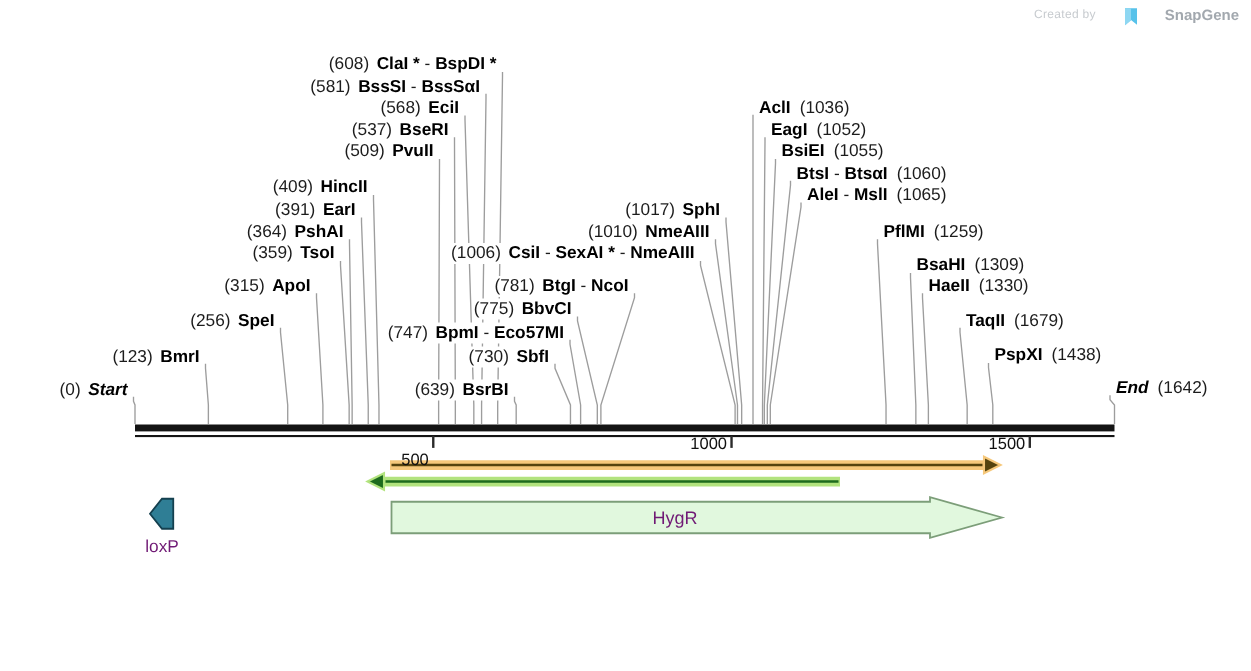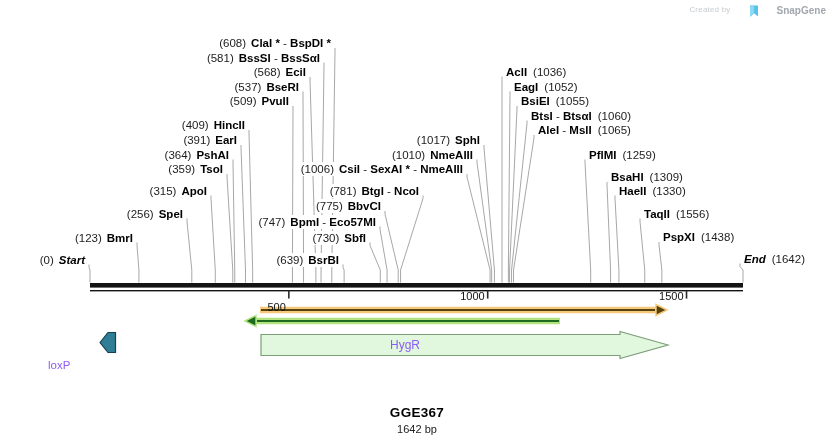--- a/index.html
+++ b/index.html
@@ -5,21 +5,21 @@
   html,body{margin:0;padding:0;background:#fff;}
   .canvas{position:relative;width:834px;height:447px;background:#ffffff;
           font-family:"Liberation Sans",sans-serif;overflow:hidden;}
   #map-svg{position:absolute;left:0;top:0;}
   .site-label{position:absolute;white-space:nowrap;font-size:11.5px;line-height:14px;
               background:#fff;padding:0 1px;color:#1c1c1c;}
   .site-label .nm{font-weight:700;color:#000;}
   .site-label .ps{font-weight:400;}
   .site-label.italic .nm{font-style:italic;}
   .ruler-num{position:absolute;font-size:11px;line-height:11px;color:#111;text-align:right;width:44px;}
-  .feat-label{position:absolute;font-size:12px;line-height:13px;color:#8b5cf6;text-align:left;}
+  .feat-label{position:absolute;font-size:12px;line-height:13px;color:#701a75;text-align:center;}
   .watermark{position:absolute;top:5px;right:8px;display:flex;align-items:flex-start;gap:18px;}
   .watermark .created{font-size:8px;color:#c7cbcf;letter-spacing:.2px;}
   .watermark .brand{font-size:10px;font-weight:600;color:#a2a8ae;}
   .footer{position:absolute;left:0;right:0;text-align:center;}
   .footer .title{font-size:13.5px;font-weight:700;color:#000;letter-spacing:.3px;}
   .footer .subtitle{font-size:11px;color:#222;margin-top:3px;}
 </style>
 </head>
 <body>
 
@@ -111,24 +111,20 @@
       <div class="site-label" style="top: 133px; left: 481px; transform: translateX(-100%);"><span class="ps" style="margin-right: 5px;">(1017)</span><span class="nm">SphI</span></div>
       <div class="site-label" style="top: 147.5px; left: 474px; transform: translateX(-100%);"><span class="ps" style="margin-right: 5px;">(1010)</span><span class="nm">NmeAIII</span></div>
       <div class="site-label" style="top: 64.5px; left: 505px;"><span class="nm">AclI</span><span class="ps" style="margin-left: 6px;">(1036)</span></div>
       <div class="site-label" style="top: 79.5px; left: 513px;"><span class="nm">EagI</span><span class="ps" style="margin-left: 6px;">(1052)</span></div>
       <div class="site-label" style="top: 94px; left: 520px;"><span class="nm">BsiEI</span><span class="ps" style="margin-left: 6px;">(1055)</span></div>
       <div class="site-label" style="top: 108.5px; left: 530px;"><span class="nm">BtsI</span><span class="ps"> - </span><span class="nm">BtsαI</span><span class="ps" style="margin-left: 6px;">(1060)</span></div>
       <div class="site-label" style="top: 123px; left: 537px;"><span class="nm">AleI</span><span class="ps"> - </span><span class="nm">MslI</span><span class="ps" style="margin-left: 6px;">(1065)</span></div>
       <div class="site-label" style="top: 147.5px; left: 588px;"><span class="nm">PflMI</span><span class="ps" style="margin-left: 6px;">(1259)</span></div>
       <div class="site-label" style="top: 170px; left: 610px;"><span class="nm">BsaHI</span><span class="ps" style="margin-left: 6px;">(1309)</span></div>
       <div class="site-label" style="top: 183.5px; left: 618px;"><span class="nm">HaeII</span><span class="ps" style="margin-left: 6px;">(1330)</span></div>
-      <div class="site-label" style="top: 206.5px; left: 643px;"><span class="nm">TaqII</span><span class="ps" style="margin-left: 6px;">(1556)</span></div>
+      <div class="site-label" style="top: 206.5px; left: 643px;"><span class="nm">TaqII</span><span class="ps" style="margin-left: 6px;">(1679)</span></div>
       <div class="site-label" style="top: 230px; left: 662px;"><span class="nm">PspXI</span><span class="ps" style="margin-left: 6px;">(1438)</span></div>
       <div class="site-label italic" style="top: 252.5px; left: 86px; transform: translateX(-100%);"><span class="ps" style="margin-right: 5px;">(0)</span><span class="nm">Start</span></div>
       <div class="site-label italic" style="top: 251.5px; left: 743px;"><span class="nm">End</span><span class="ps" style="margin-left: 6px;">(1642)</span></div>
     </div>
 
-  <div class="footer" style="top:405px;">
-    <div class="title">GGE367</div>
-    <div class="subtitle">1642 bp</div>
-  </div>
 
 </div>
 
 </body></html>

